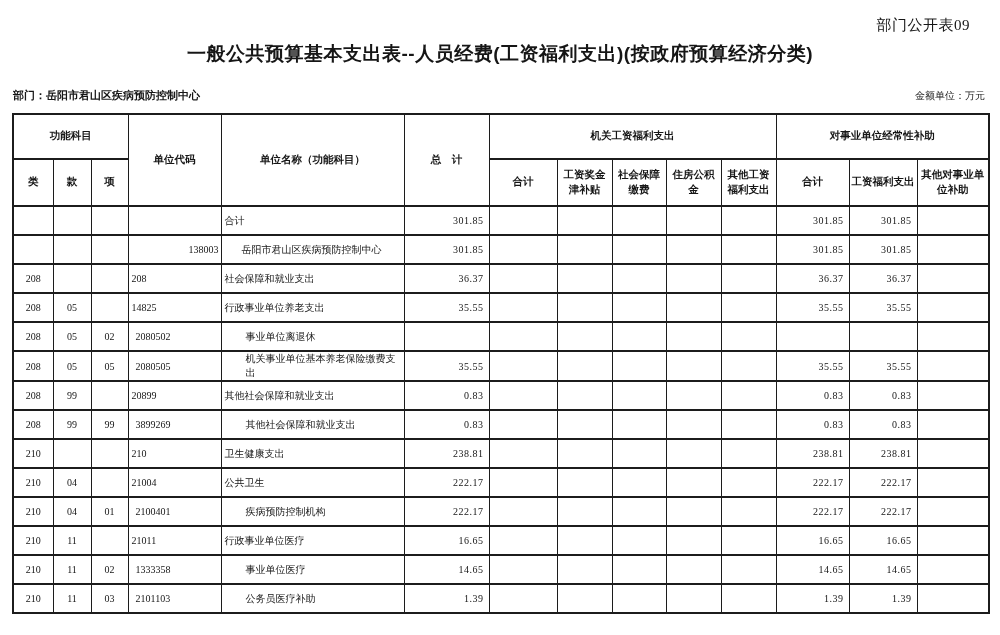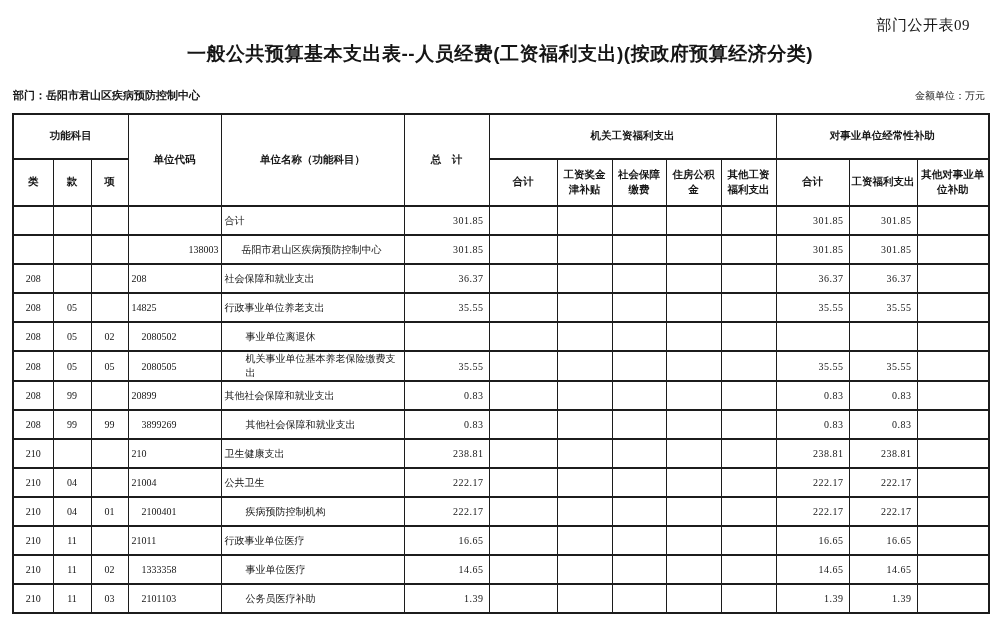--- a/index.html
+++ b/index.html
@@ -49,21 +49,21 @@
     text-align:center; vertical-align:middle;
     line-height:1.4; padding:0 1px;
   }
   tr.h1 { height:45px; }
   tr.h2 { height:47px; }
   tbody tr { height:29px; }
   td { font-size:10px; vertical-align:middle; }
   td.c-center { text-align:center; }
   td.c-code-left { text-align:left; padding-left:3px; }
   td.c-code-ind1 { text-align:right; padding-left:14px; }
-  td.c-code-ind2 { text-align:left; padding-left:13px; }
+  td.c-code-ind2 { text-align:left; padding-left:7px; }
   td.c-name { text-align:left; padding-left:3px; }
   td.c-name.ind1 { padding-left:20px; }
   td.c-name.ind2 { padding-left:24px; }
   td.c-num { text-align:right; padding-right:5px; font-size:10px; letter-spacing:0.5px; }
 </style>
 </head>
 <body>
 
 <div class="doc-label">部门公开表09</div>
 

